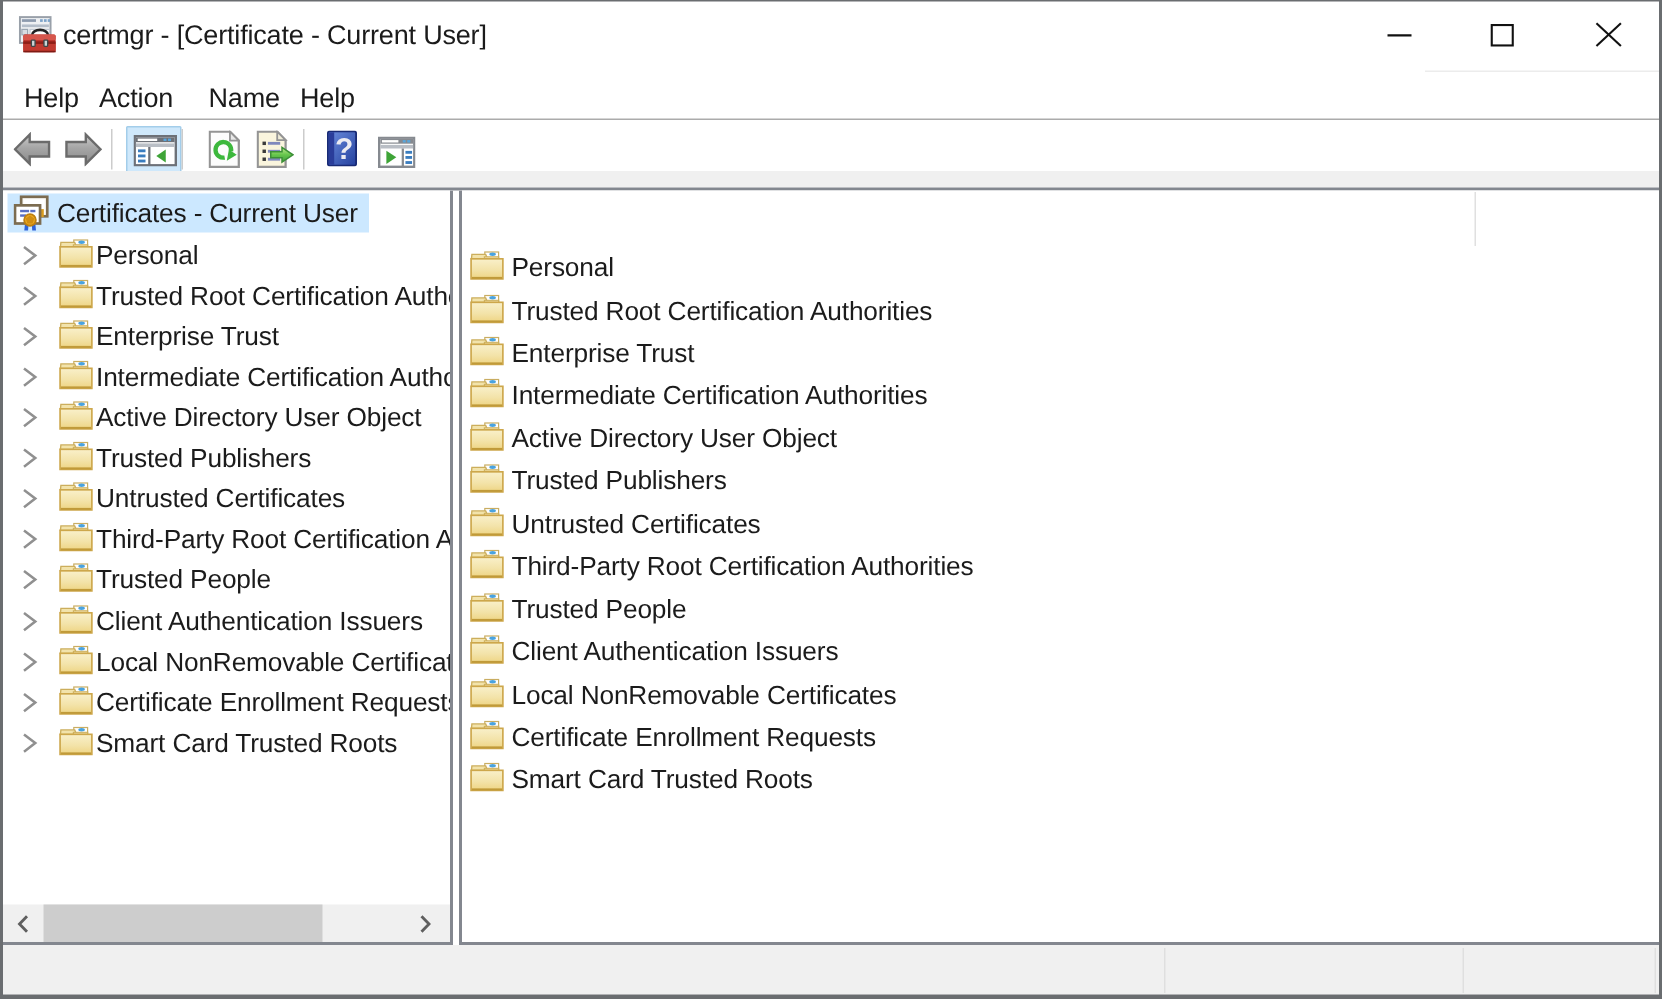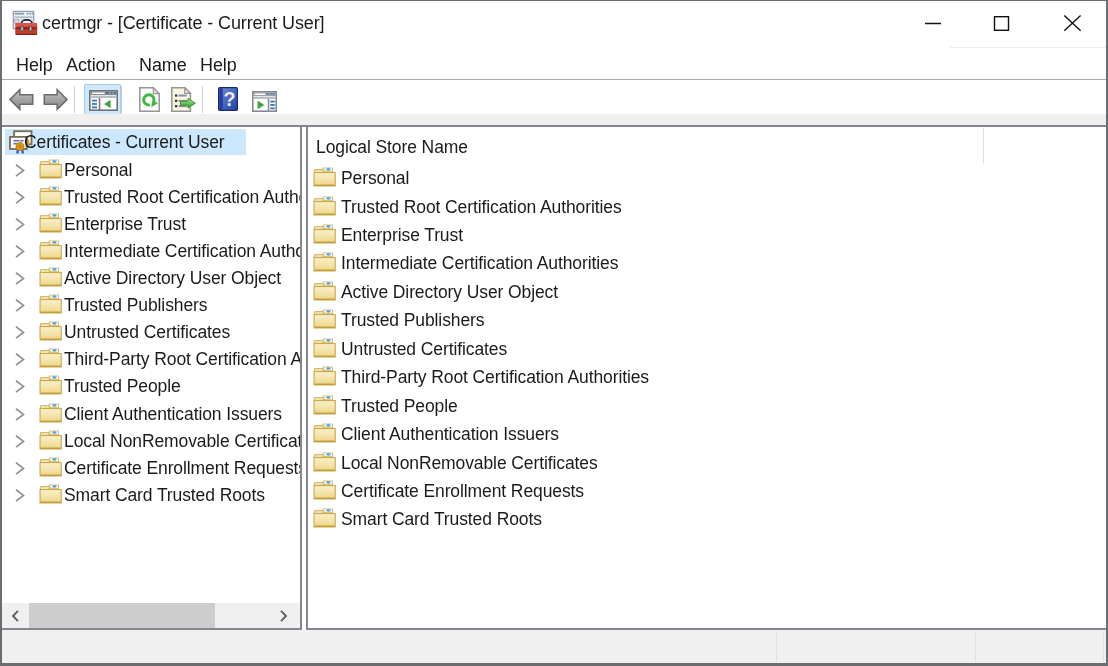--- a/index.html
+++ b/index.html
@@ -155,21 +155,21 @@
   <rect x="18.2" y="9.4" width="2" height="5.3" fill="#d99c1e"></rect>
   <rect x="1" y="6.9" width="16.7" height="12.1" fill="#fff" stroke="#7c6c50" stroke-width="1.8"></rect>
   <rect x="4.4" y="9.9" width="6" height="1.6" fill="#5a6ec2"></rect>
   <rect x="11.2" y="9.9" width="3.4" height="1.6" fill="#5a6ec2"></rect>
   <rect x="4.4" y="12.9" width="4" height="1.6" fill="#5a6ec2"></rect>
   <polygon points="7.6,19.6 10,19.6 9.7,23.6 7.2,23.6" fill="#2e62d9"></polygon>
   <polygon points="12.2,19.6 14.6,19.6 15,23.6 12.5,23.6" fill="#2e62d9"></polygon>
   <circle cx="11" cy="16.6" r="3.9" fill="#eaa61e" stroke="#bd7f10" stroke-width="1.2"></circle>
   <polygon points="11,13.6 13.8,15.7 12.7,19 9.3,19 8.2,15.7" fill="#d08c12"></polygon>
 </svg>
-<div class="row t" style="left:24px;top:132px;">Certificates - Current User</div>
+<div class="row t" style="left:38px;top:132px;">Certificates - Current User</div>
 
 <div class="abs" id="treerows" style="left:2px;top:127px;width:298px;height:476px;overflow:hidden;">
 <svg class="abs" style="left:12px;top:35.6px;" width="12" height="15" viewBox="0 0 12 15">
 <path d="M2,1.7 L9.5,7.4 L2,13.1" fill="none" stroke="#909090" stroke-width="1.7"></path>
     </svg>
 <svg class="abs" style="left:37px;top:31.6px;" width="24" height="20" viewBox="0 0 24 20">
 <rect x="10.2" y="1" width="9.2" height="4.4" fill="#fff" stroke="#c9ad62" stroke-width="0.8"></rect>
 <ellipse cx="15.4" cy="2.5" rx="2.2" ry="1.15" fill="#49a3e0"></ellipse>
 <path d="M1.6,2.6 h9.2 l1.2,3 h-10.7 z" fill="#f2e3ab" stroke="#ccae5c" stroke-width="0.9"></path>
 <rect x="9.9" y="4.2" width="9.6" height="2.2" fill="#f0dda3" stroke="#ccae5c" stroke-width="0.7"></rect>
@@ -328,21 +328,20 @@
   <svg class="abs" style="left:8px;top:5.5px;" width="11" height="14" viewBox="0 0 11 14">
       <path d="M8,1.8 L3,7 L8,12.2" fill="none" stroke="#5f5f5f" stroke-width="1.9"></path>
     </svg>
   <svg class="abs" style="left:276px;top:5.5px;" width="11" height="14" viewBox="0 0 11 14">
       <path d="M3,1.8 L8,7 L3,12.2" fill="none" stroke="#5f5f5f" stroke-width="1.9"></path>
     </svg>
 </div>
 
 <div class="abs" style="left:306px;top:127px;width:800px;height:503px;background:#fff;border-left:2px solid #83878f;border-bottom:2px solid #83878f;"></div>
 <div class="abs" id="rightrows" style="left:308px;top:127px;width:796px;height:501px;overflow:hidden;">
-  <div class="row t" style="left:8px;top:10px;">Logical Store Name</div>
   <div class="abs" style="left:675px;top:1px;width:1px;height:36px;background:#e0e0e0;"></div>
 <svg class="abs" style="left:4.5px;top:40.0px;" width="24" height="20" viewBox="0 0 24 20">
 <rect x="10.2" y="1" width="9.2" height="4.4" fill="#fff" stroke="#c9ad62" stroke-width="0.8"></rect>
 <ellipse cx="15.4" cy="2.5" rx="2.2" ry="1.15" fill="#49a3e0"></ellipse>
 <path d="M1.6,2.6 h9.2 l1.2,3 h-10.7 z" fill="#f2e3ab" stroke="#ccae5c" stroke-width="0.9"></path>
 <rect x="9.9" y="4.2" width="9.6" height="2.2" fill="#f0dda3" stroke="#ccae5c" stroke-width="0.7"></rect>
 <rect x="1.05" y="5.55" width="21.2" height="13.4" fill="url(#fg)" stroke="#cda74b" stroke-width="1.1"></rect>
 <rect x="1.6" y="17.6" width="20.1" height="1.3" fill="#c09a39"></rect>
 </svg>
 <div class="row t" style="left:33px;top:41.0px;">Personal</div>

